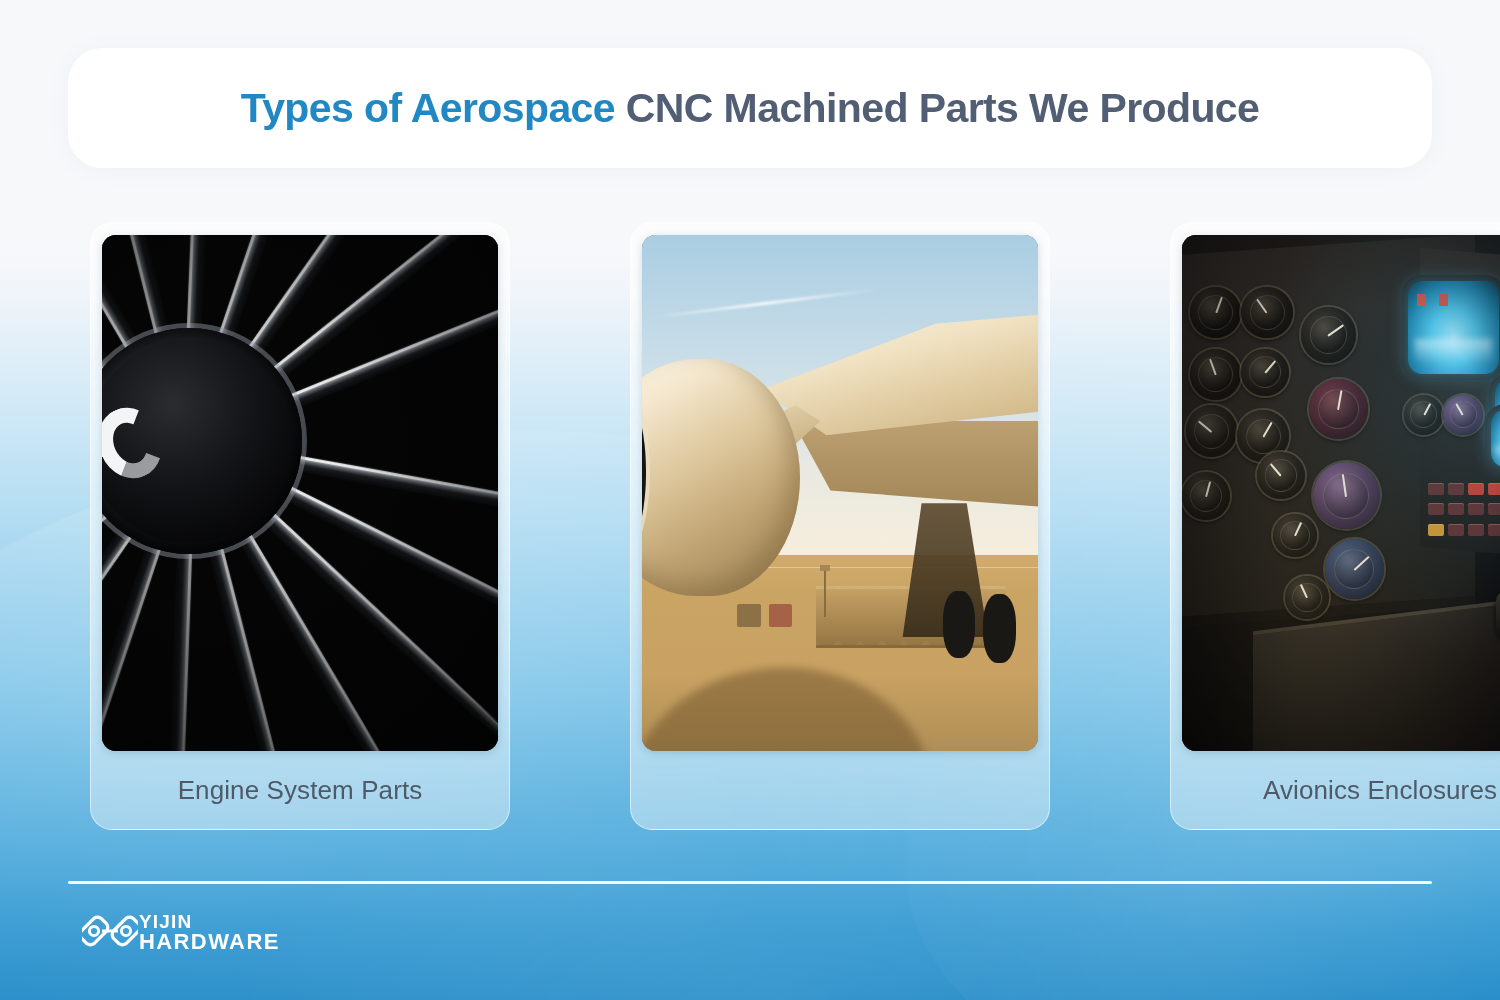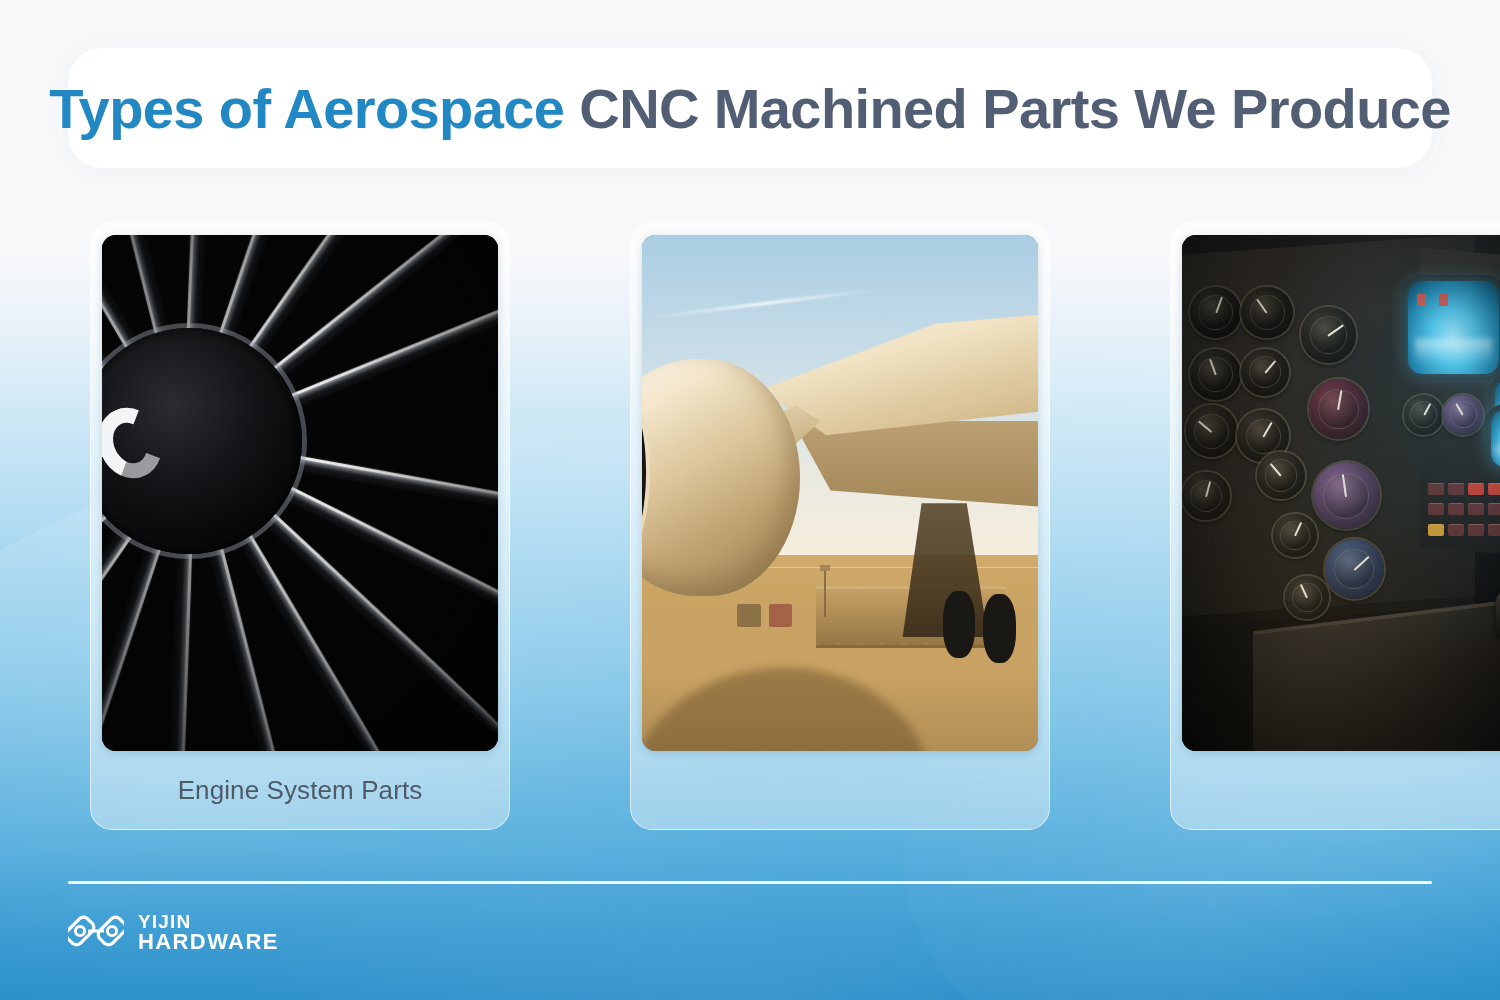--- a/index.html
+++ b/index.html
@@ -59,21 +59,21 @@
     left: 68px; top: 48px;
     width: 1364px; height: 120px;
     background: #ffffff;
     border-radius: 34px;
     display: flex;
     align-items: center;
     justify-content: center;
     box-shadow: 0 2px 22px rgba(60,100,140,.05);
   }
   #page-title {
-    font-size: 56px;
+    font-size: 41px;
     font-weight: 700;
     letter-spacing: -0.6px;
     white-space: nowrap;
   }
   .t-accent { color: #2288c4; }
   .t-main   { color: #515e73; }
 
   
   #cards {
     position: absolute;
@@ -362,22 +362,22 @@
   
   #footer-rule {
     position: absolute;
     left: 68px; top: 881px;
     width: 1364px; height: 3px;
     background: rgba(255,255,255,.92);
     border-radius: 2px;
   }
   #footer-brand {
     position: absolute;
-    left: 68px; top: 912px;
-    display: flex; align-items: center; gap: 14px;
+    left: 82px; top: 912px;
+    display: flex; align-items: center; gap: 1px;
   }
   .brand-text { display: flex; flex-direction: column; line-height: 1.0; }
   .brand-top {
     color: #ffffff; font-size: 19px; font-weight: 700; letter-spacing: 1.2px;
   }
   .brand-bottom {
     color: #ffffff; font-size: 22px; font-weight: 700; letter-spacing: 1.4px;
   }
   #footer-site {
     position: absolute;
@@ -516,20 +516,21 @@
             <span></span>
             <span></span>
           </div>
 
           <div class="ckp-pedestal"></div>
           <div class="knob"></div>
           <div class="ckp-glow"></div>
           <div class="ckp-vign"></div>
         </div>
       </div>
+      <div class="card-label">Avionics Enclosures</div>
     </div>
 
   </div>
 
   <div id="footer-rule"></div>
 
   <div id="footer-brand">
     <span>
       <svg width="56" height="34" viewBox="0 0 56 34" fill="none" aria-hidden="true">
         <path d="M16 3 H8 A7 7 0 0 0 3 8 V26 A7 7 0 0 0 8 31 H16 A7 7 0 0 0 21 26 V8 A7 7 0 0 0 16 3 Z" stroke="#ffffff" stroke-width="3.2" fill="none" transform="rotate(45 12 17)"></path>

